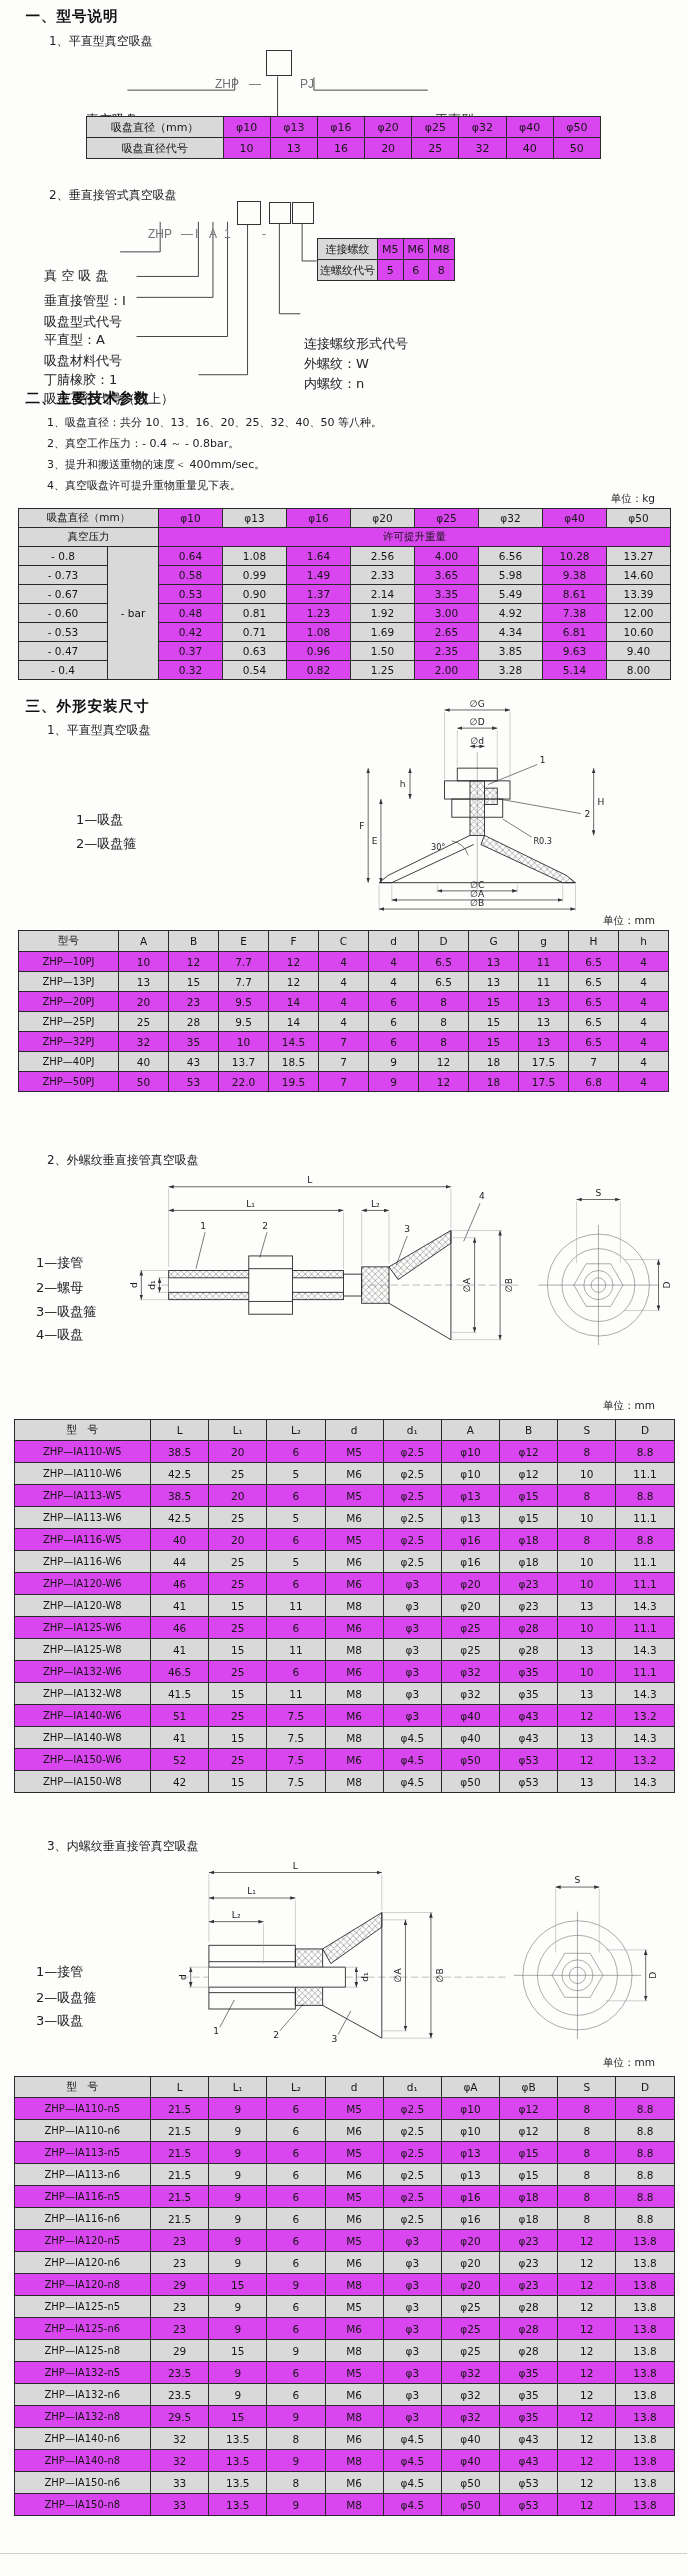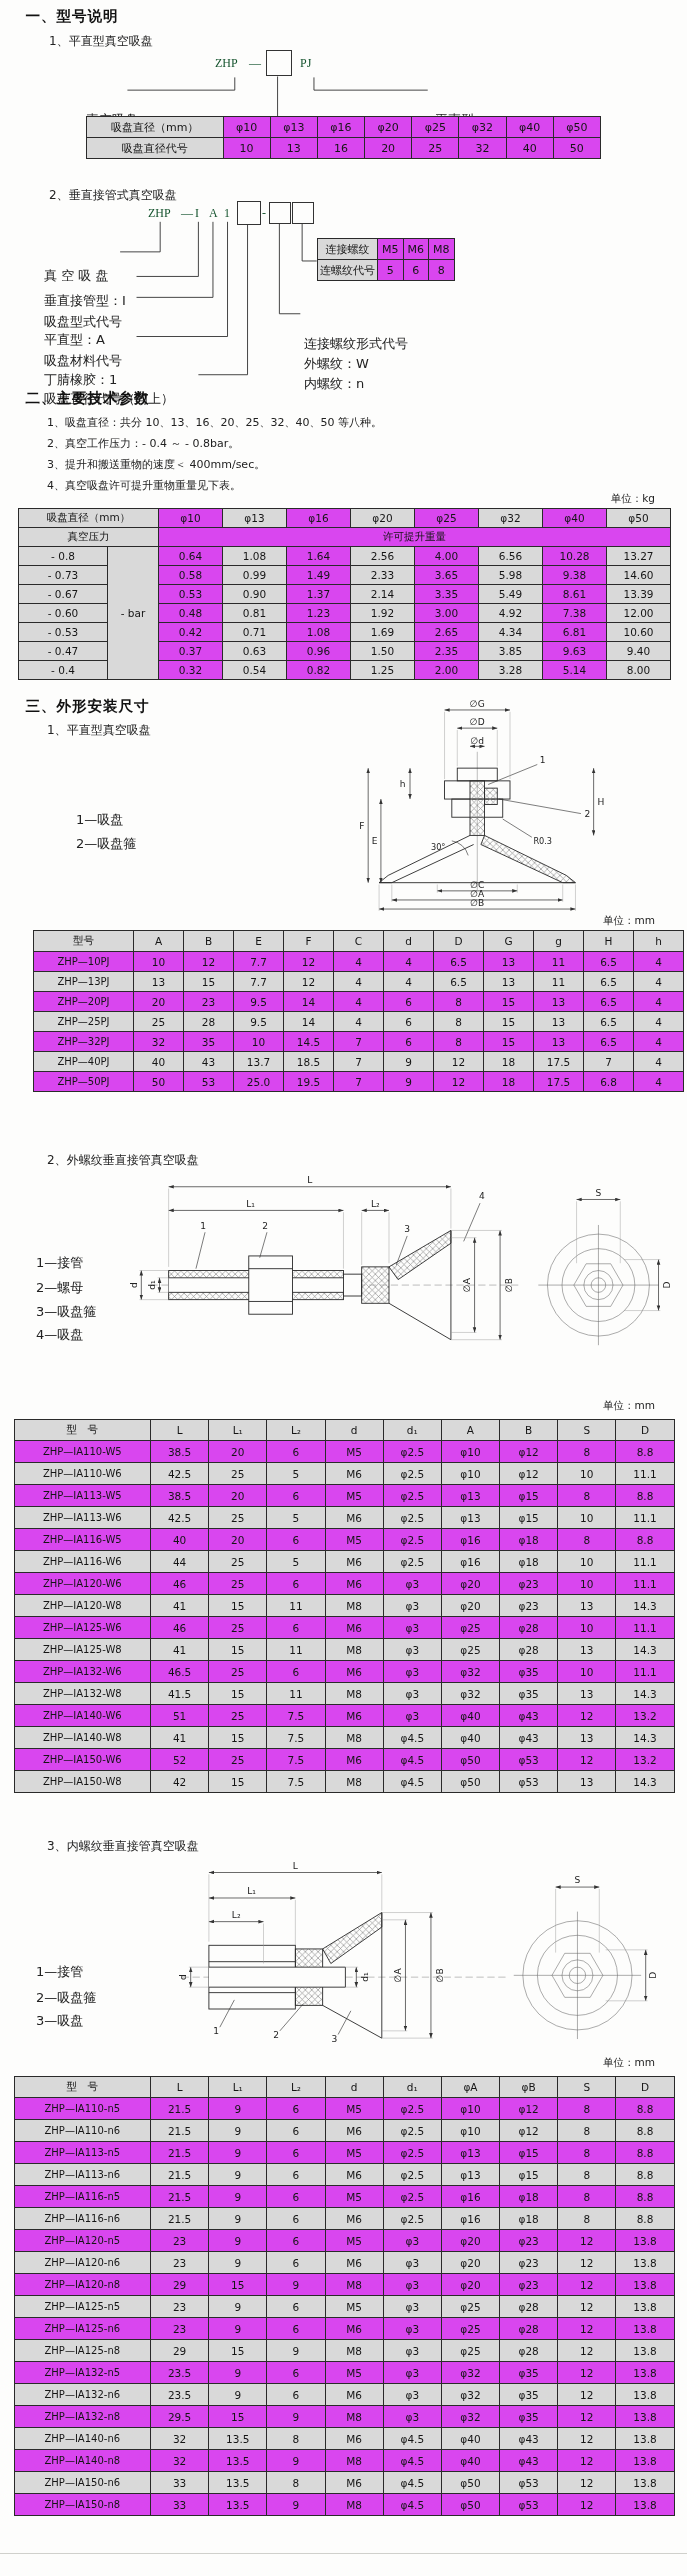--- a/index.html
+++ b/index.html
@@ -3,21 +3,21 @@
 <meta charset="utf-8">
 <style>
   html,body{margin:0;padding:0;background:#e8e8e8;}
   .page{position:relative;width:688px;height:2576px;background:#fdfdfc;
         font-family:"DejaVu Sans","Liberation Sans",sans-serif;color:#1c1c1c;overflow:hidden;}
   .abs{position:absolute;}
   .h1{font-size:14.6px;font-weight:bold;color:#111;letter-spacing:0.9px;}
   .sub{font-size:12px;color:#222;text-align:center;}
   .note{font-size:11px;color:#222;text-align:right;}
   .unit{font-size:10.5px;text-align:right;width:82px;}
-  .code{font-size:12px;font-family:Liberation Serif, serif;color:#14532d;}
+  .code{font-size:12px;font-family:Liberation Sans, sans-serif;color:#737373;margin-top:21px;}
   .cbox{border:1.5px solid #333;background:#fdfdfc;}
   .lbl{font-size:13px;color:#222;white-space:nowrap;margin-top:27px;}
   .tbl{border-collapse:collapse;table-layout:fixed;position:absolute;background:#d946ef;border:1.8px solid #111;}
   .tbl td{border:0.9px solid #2a2a2a;text-align:center;vertical-align:middle;
           font-size:10.5px;padding:0;overflow:hidden;white-space:nowrap;color:#151515;}
   .plain td{height:20px;font-size:11px;}
   .plain td.c0{background:#d9d9d9;}
   .lift td{height:18px;}
   .lift td.lab{background:#d9d9d9;}
   .lift td.sh{background:#d9d9d9;}
@@ -308,21 +308,21 @@
       <text x="13" y="145">F</text>
       <text x="27" y="162">E</text>
       <text x="276" y="119">H</text>
       <text x="140" y="210">∅C</text>
       <text x="140" y="220">∅A</text>
       <text x="140" y="230">∅B</text>
     </g>
   </svg>
 
   <div class="abs unit" style="left:573px;top:914px">单位：mm</div>
-  <table class="tbl dim dim1" style="left:33px;top:930px;width:625px">
+  <table class="tbl dim dim1" style="left:18px;top:930px;width:625px">
     <colgroup>
         <col style="width:100px">
         <col span="11" style="width:50px">
       </colgroup>
   <thead>
         <tr>
           <td>型号</td>
           <td>A</td>
           <td>B</td>
           <td>E</td>
@@ -418,21 +418,21 @@
           <td>12</td>
           <td>18</td>
           <td>17.5</td>
           <td>7</td>
           <td>4</td>
         </tr>
         <tr>
           <td class="c0">ZHP—50PJ</td>
           <td>50</td>
           <td>53</td>
-          <td>25.0</td>
+          <td>22.0</td>
           <td>19.5</td>
           <td>7</td>
           <td>9</td>
           <td>12</td>
           <td>18</td>
           <td>17.5</td>
           <td>6.8</td>
           <td>4</td>
         </tr>
       </tbody>

